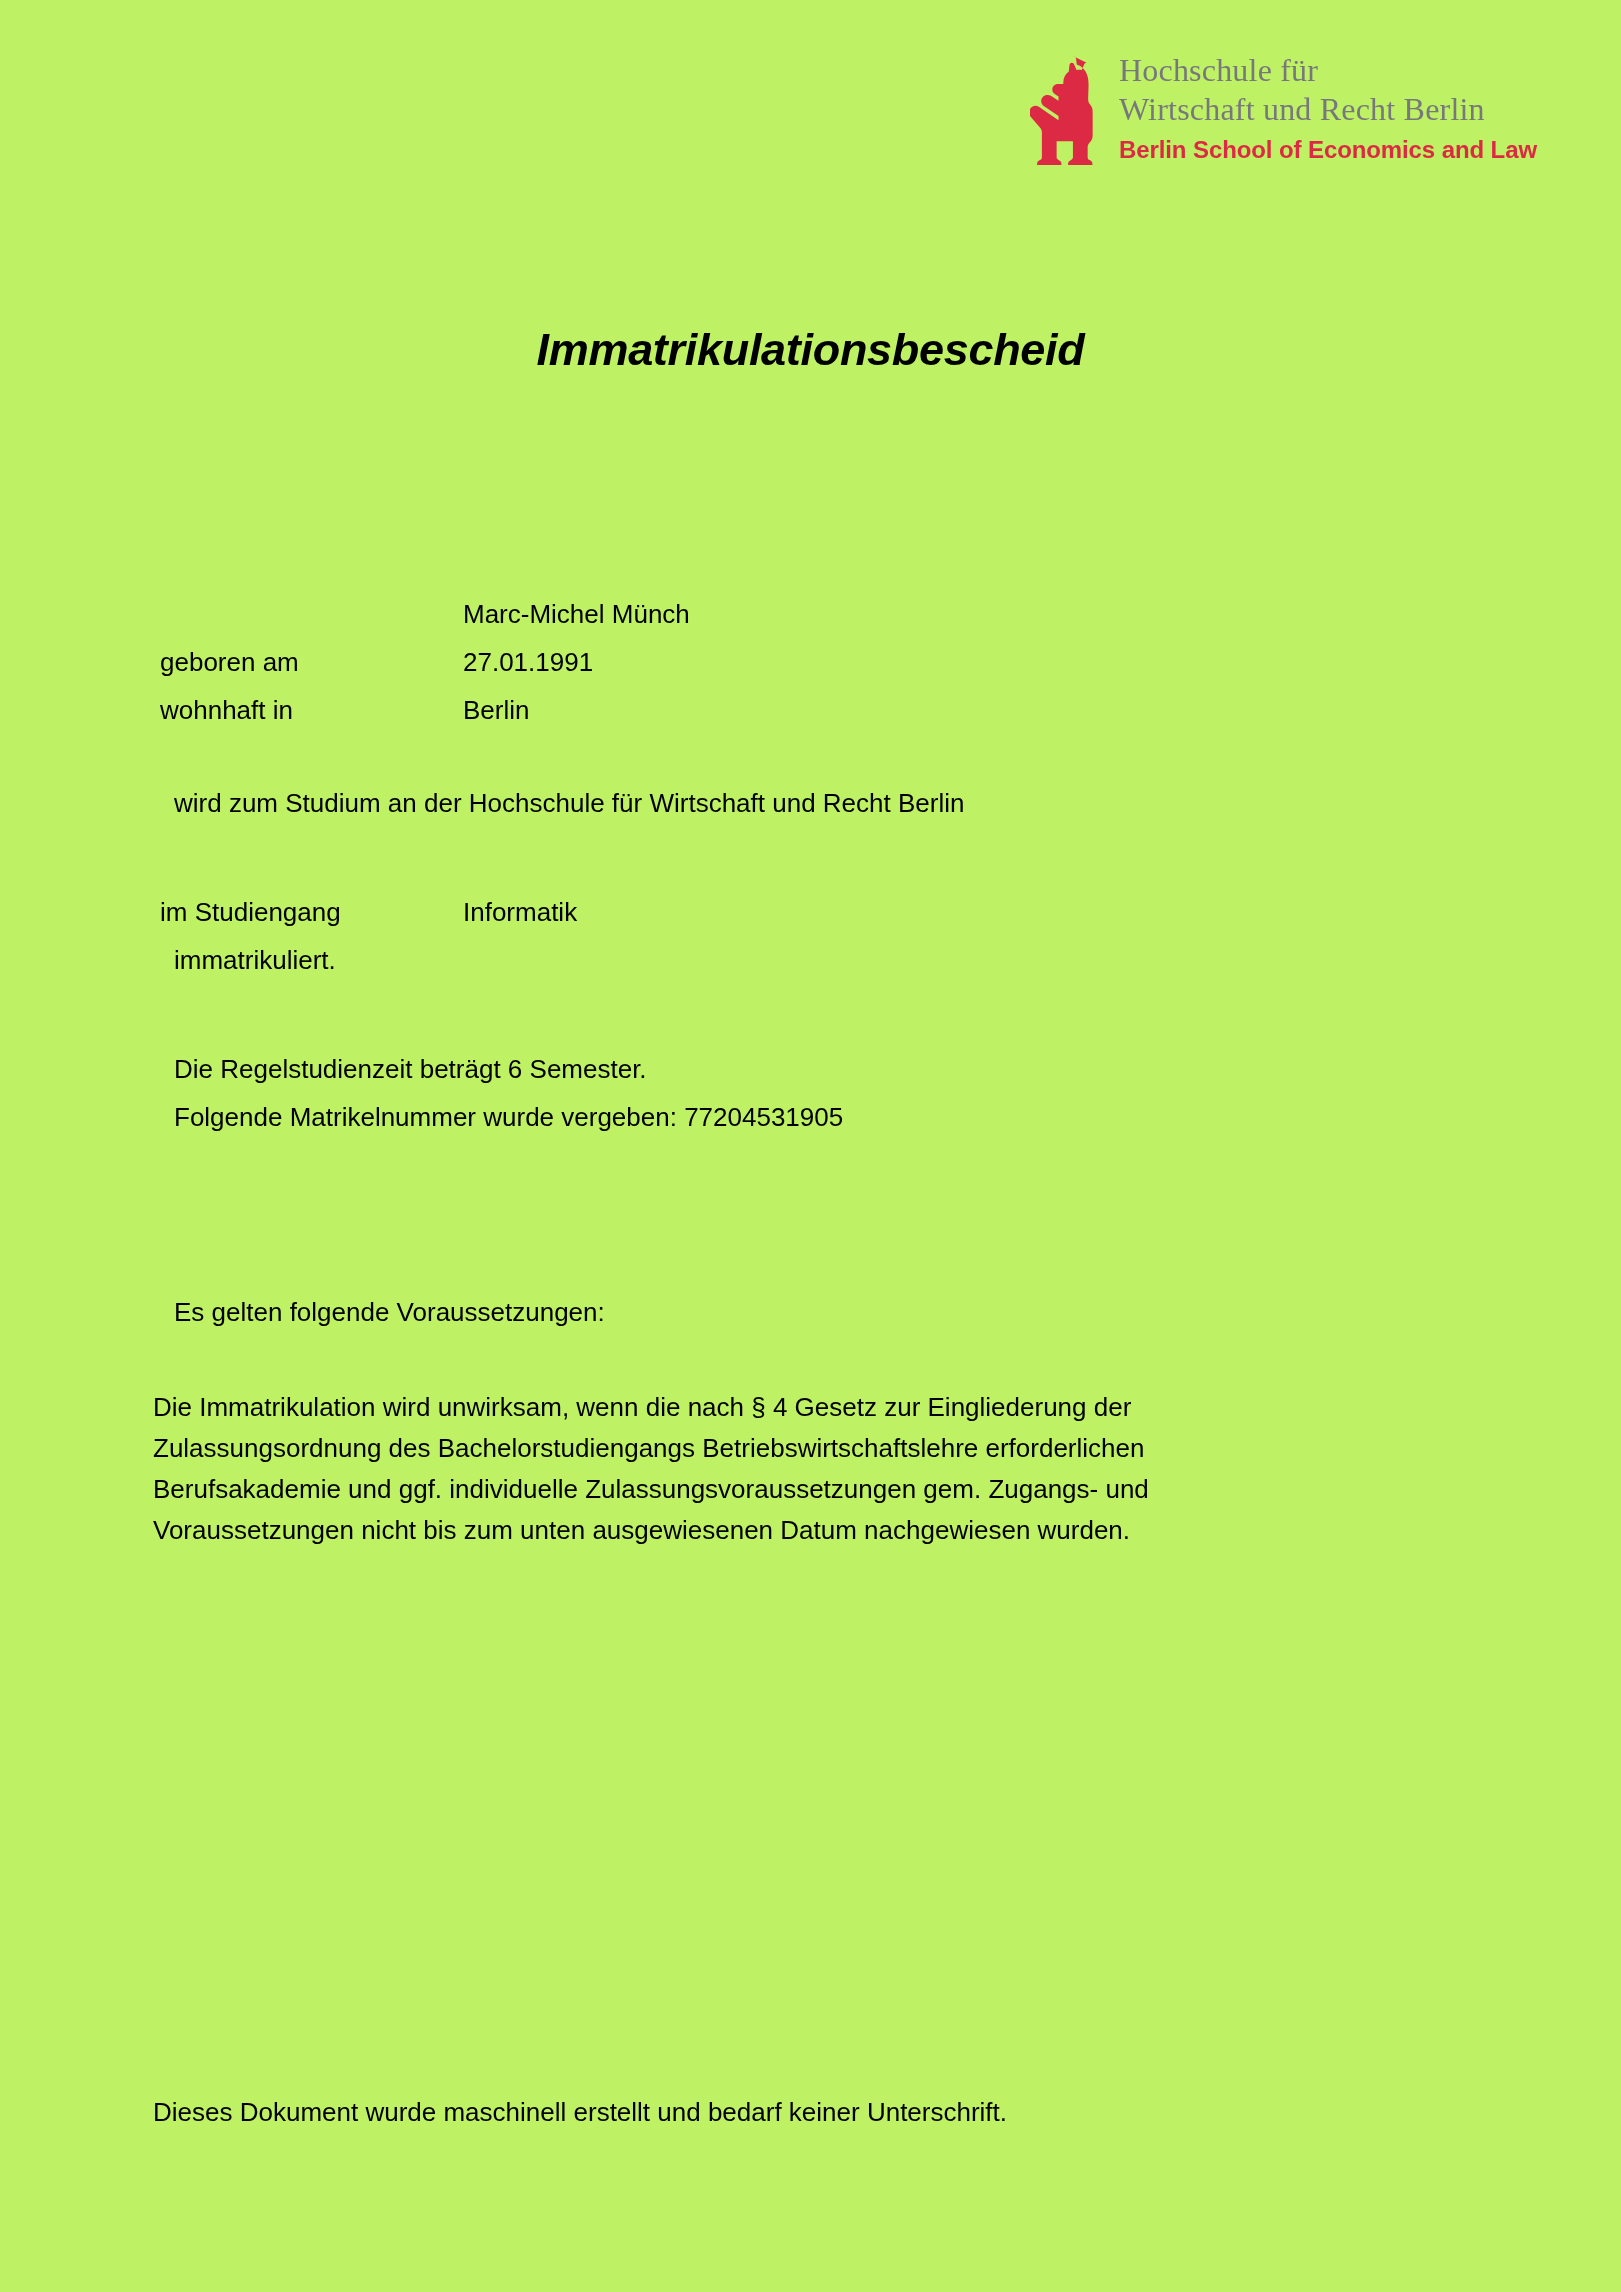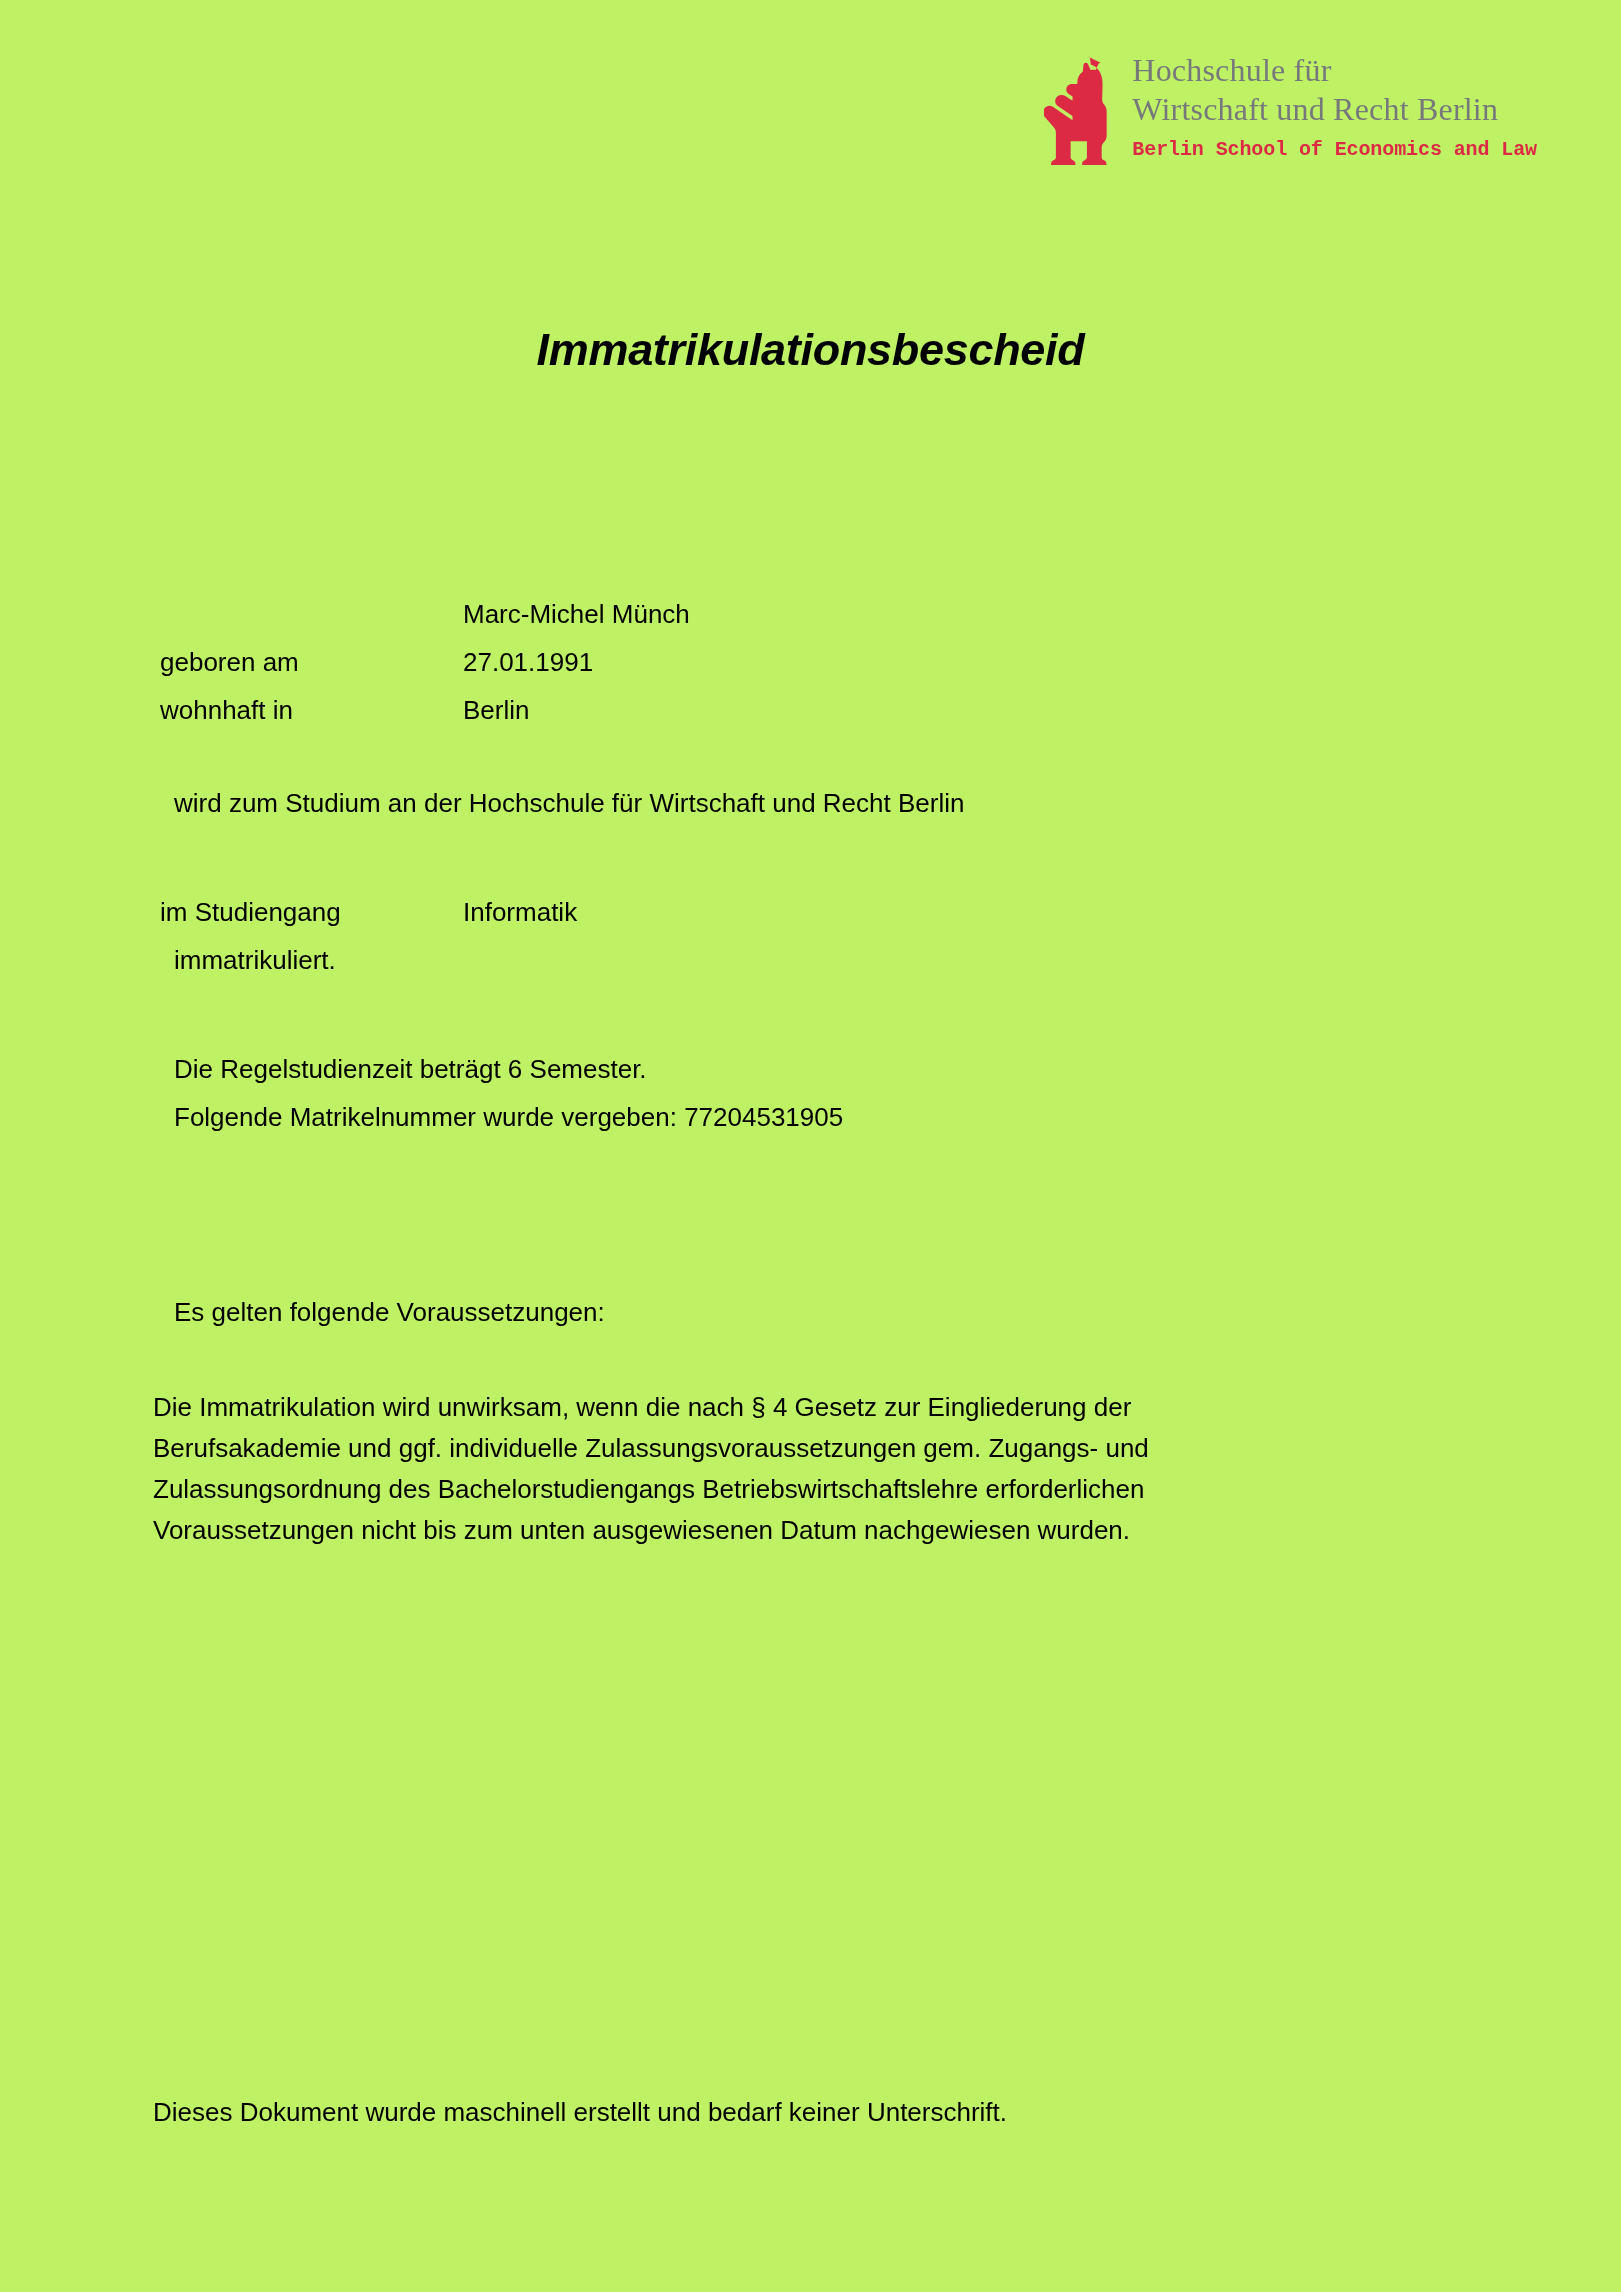--- a/index.html
+++ b/index.html
@@ -44,22 +44,22 @@
   }
   .logo-line-serif {
     font-family: "Liberation Serif", "DejaVu Serif", serif;
     font-size: 32px;
     line-height: 39px;
     color: #77787b;
     letter-spacing: 0.2px;
     white-space: nowrap;
   }
   .logo-line-sub {
-    font-family: Liberation Mono, monospace;
-    font-size: 20px;
+    font-family: Liberation Sans, sans-serif;
+    font-size: 24px;
     font-weight: bold;
     line-height: 29px;
     color: #dd2a44;
     letter-spacing: -0.1px;
     margin-top: 5.9px;
     white-space: nowrap;
   }
 
   
   #doc-title {
@@ -184,22 +184,22 @@
     <div class="block-line">Folgende Matrikelnummer wurde vergeben: 77204531905</div>
 
     <div class="spacer-xl"></div>
 
     <div class="block-line">Es gelten folgende Voraussetzungen:</div>
 
     <div class="spacer-sm"></div>
 
     <div id="conditions-para">
       <div class="para-line">Die Immatrikulation wird unwirksam, wenn die nach § 4 Gesetz zur Eingliederung der</div>
+      <div class="para-line">Zulassungsordnung des Bachelorstudiengangs Betriebswirtschaftslehre erforderlichen</div>
       <div class="para-line">Berufsakademie und ggf. individuelle Zulassungsvoraussetzungen gem. Zugangs- und</div>
-      <div class="para-line">Zulassungsordnung des Bachelorstudiengangs Betriebswirtschaftslehre erforderlichen</div>
       <div class="para-line">Voraussetzungen nicht bis zum unten ausgewiesenen Datum nachgewiesen wurden.</div>
     </div>
 
   </div>
 
   <div id="footer-note">Dieses Dokument wurde maschinell erstellt und bedarf keiner Unterschrift.</div>
 
 </div>
 
 

